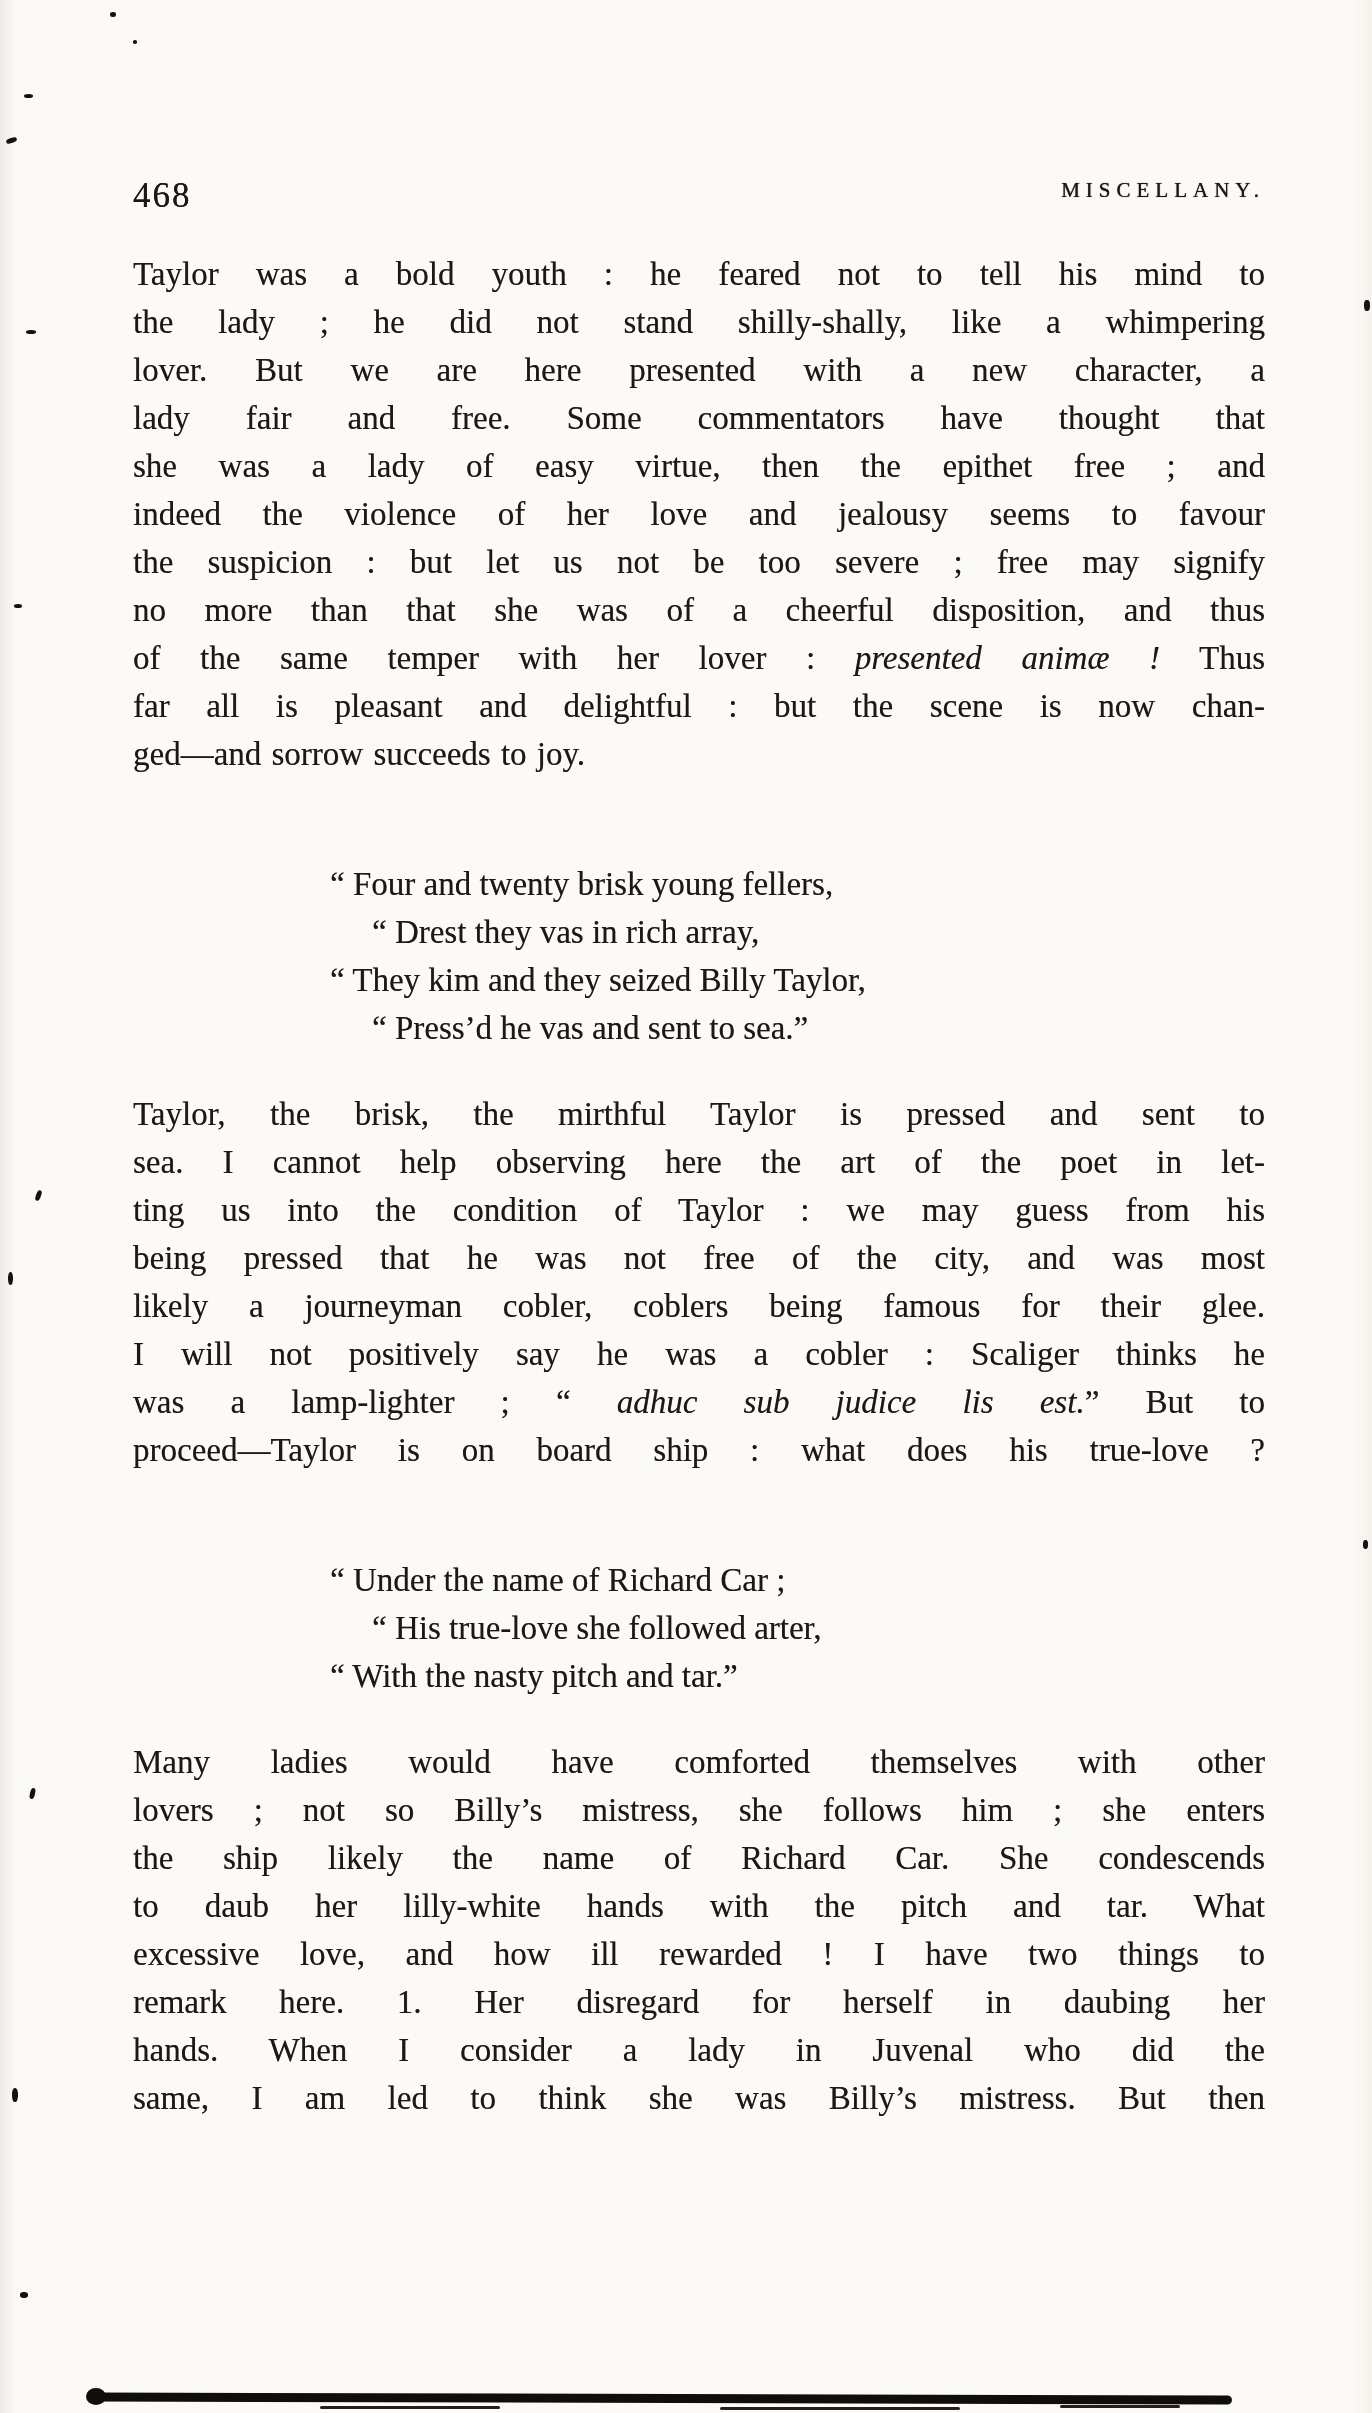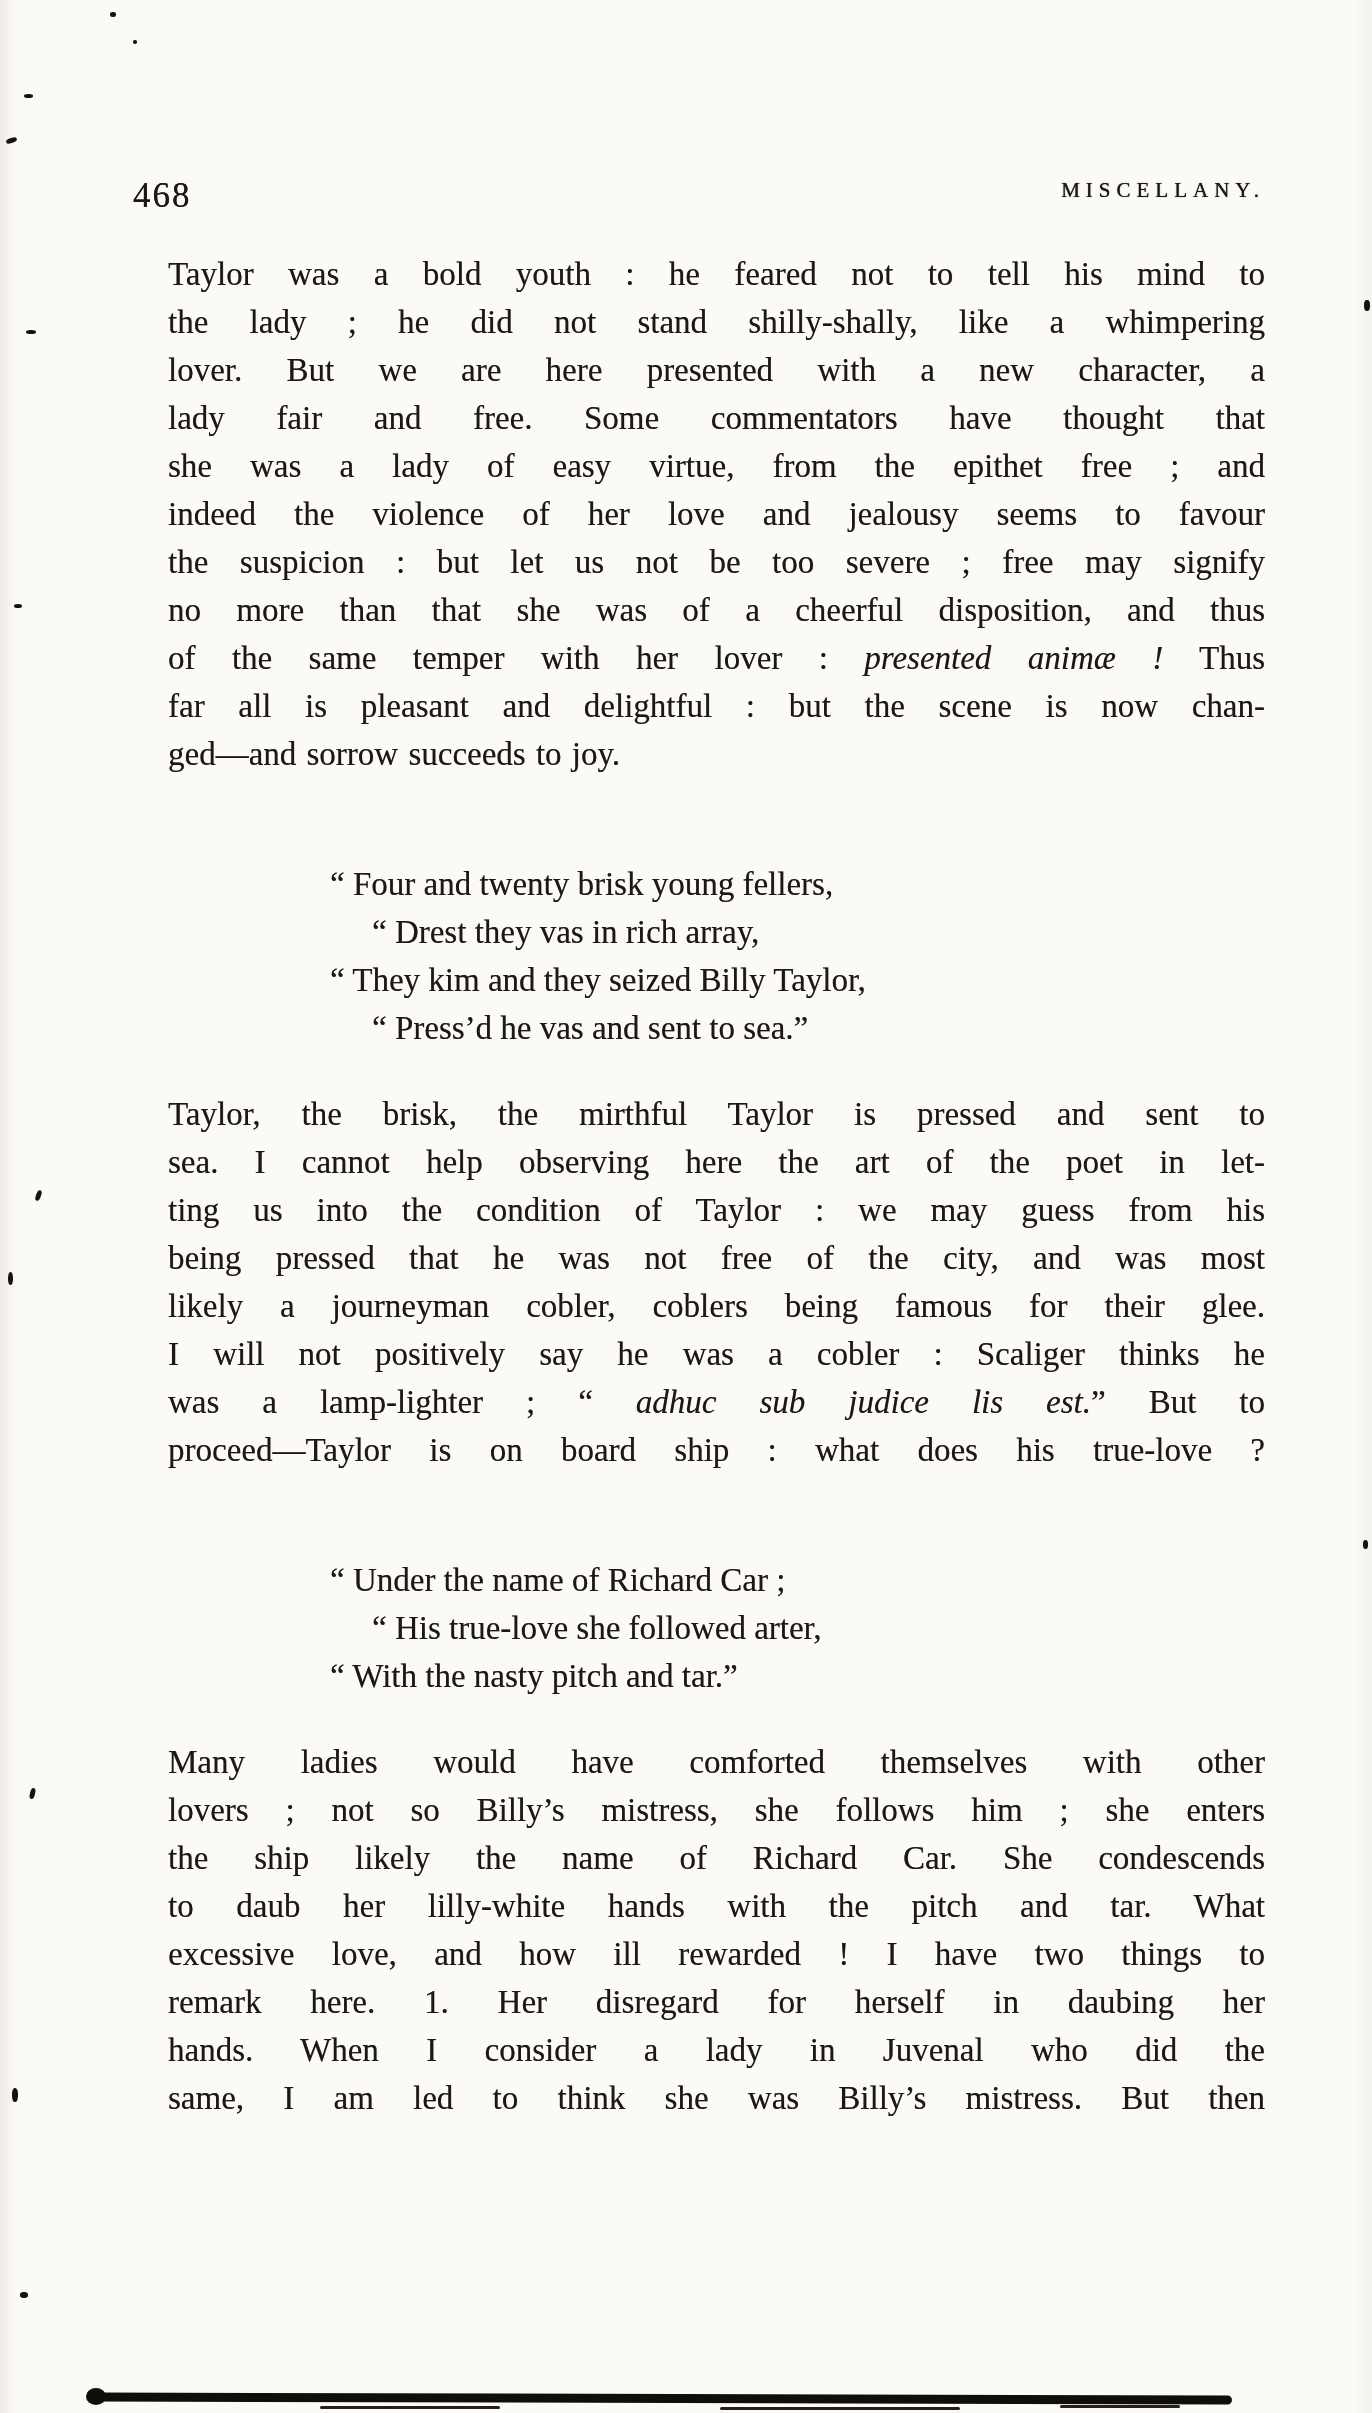--- a/index.html
+++ b/index.html
@@ -45,21 +45,20 @@
     top: 250px;
     width: 1132px;
     font-size: 33px;
     line-height: 48px;
     text-shadow: 0.2px 0.2px 0.5px rgba(25, 20, 14, 0.55);
   }
   .para .pline {
     text-align: justify;
     text-align-last: justify;
     word-spacing: 0.06em;
-    margin-left: 35px;
   }
   .para .pline.short { text-align-last: left; }
   .verse { margin: 82px 0 38px 0; }
   .verse .pline { text-align: left; margin-left: 197px; }
   .verse .pline:nth-child(even) { margin-left: 239px; }
   em { font-style: italic; }
   .speck, .streak {
     position: absolute;
     background: #151310;
     border-radius: 45%;
@@ -94,21 +93,21 @@
     <span class="page-num">468</span>
     <span class="running-head">MISCELLANY.</span>
   </div>
 
   <div class="body-col">
     <section class="para">
         <div class="pline">Taylor was a bold youth : he feared not to tell his mind to</div>
         <div class="pline">the lady ; he did not stand shilly-shally, like a whimpering</div>
         <div class="pline">lover. But we are here presented with a new character, a</div>
         <div class="pline">lady fair and free. Some commentators have thought that</div>
-        <div class="pline">she was a lady of easy virtue, from the epithet free ; and</div>
+        <div class="pline">she was a lady of easy virtue, then the epithet free ; and</div>
         <div class="pline">indeed the violence of her love and jealousy seems to favour</div>
         <div class="pline">the suspicion : but let us not be too severe ; free may signify</div>
         <div class="pline">no more than that she was of a cheerful disposition, and thus</div>
         <div class="pline">of the same temper with her lover : <em>presented animæ !</em> Thus</div>
         <div class="pline">far all is pleasant and delightful : but the scene is now chan-</div>
         <div class="pline short">ged—and sorrow succeeds to joy.</div>
       </section>
     <section class="verse">
         <div class="pline">“ Four and twenty brisk young fellers,</div>
         <div class="pline">“ Drest they vas in rich array,</div>

